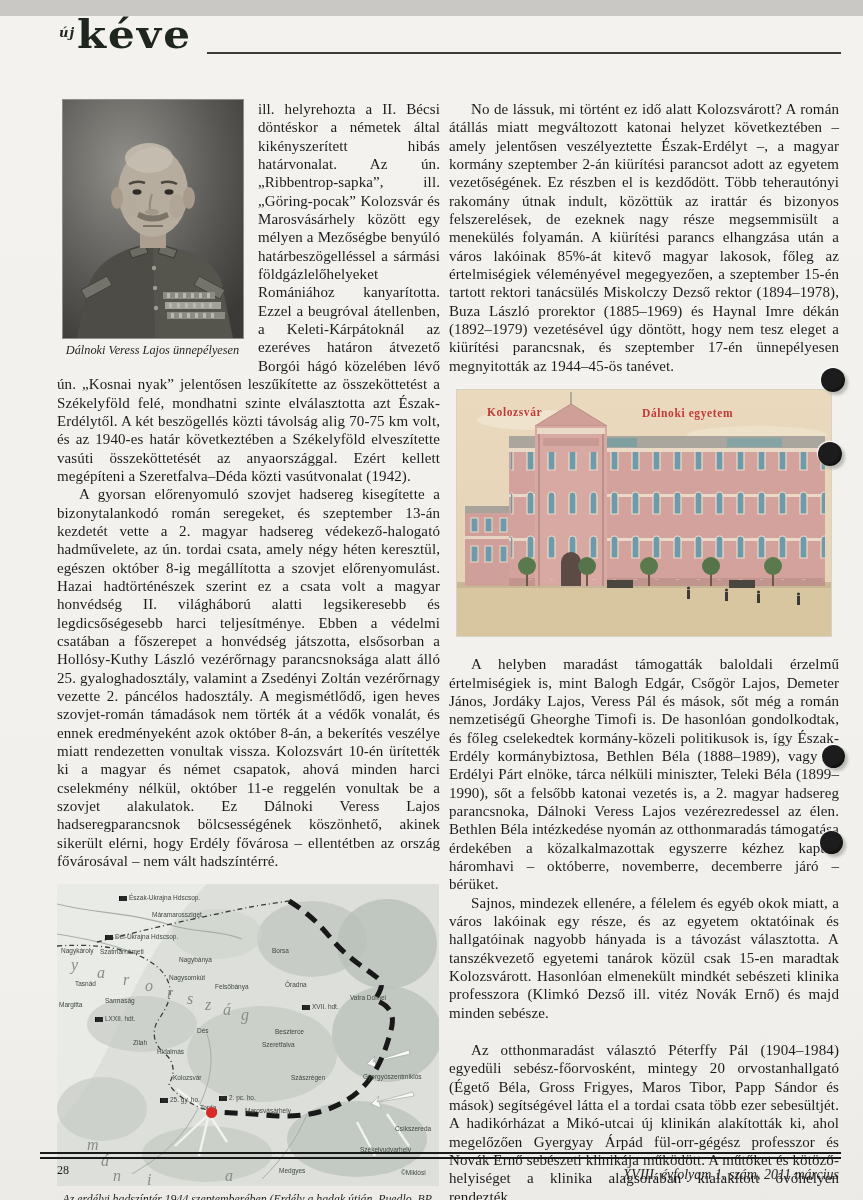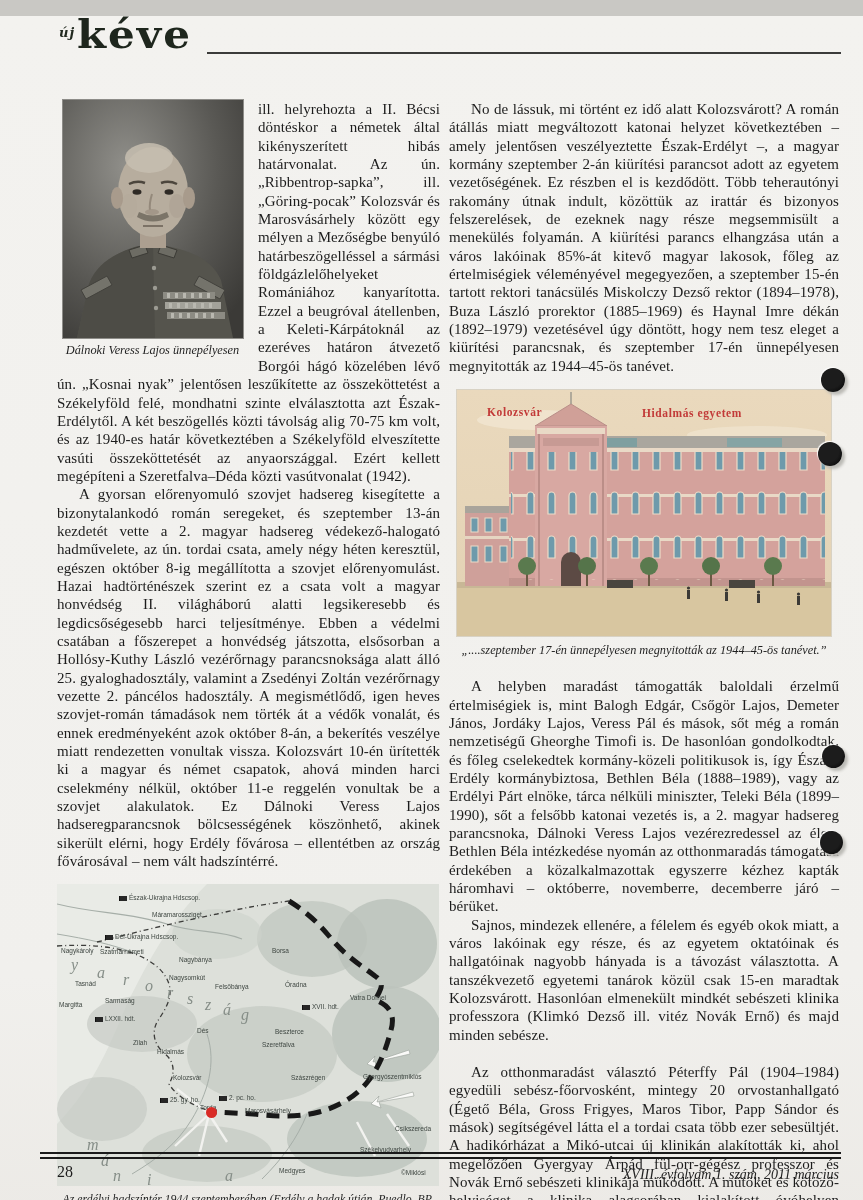--- a/index.html
+++ b/index.html
@@ -45,21 +45,21 @@
   .postcard-frame{position:relative; width:374px; height:246px; margin:0 auto;
     background:#ecdfc9; box-shadow:0 0 0 1px #d8d2c4;}
   .pc-label{position:absolute; font-family:"Liberation Serif",serif; font-weight:bold;
     font-size:11.5px; color:#c23a38; letter-spacing:.6px;}
   .pc-label-left{left:30px; top:16px;}
   .pc-label-right{left:185px; top:17px;}
   .postcard-caption{font-style:italic; font-size:12.3px; margin-top:7px; color:#1f1f1f;}
   
   .footer-rule{position:absolute; left:40px; top:1136px; width:801px; height:3px;
     border-top:2px solid #1a1a1a; border-bottom:2px solid #1a1a1a;}
-  .page-number{position:absolute; left:57px; top:1147px; font-size:16px;}
+  .page-number{position:absolute; left:57px; top:1147px; font-size:12px;}
   .issue-line{position:absolute; right:24px; top:1151px; font-style:italic; font-size:14px; color:#222;}
   
   .hole{position:absolute; border-radius:50%; background:radial-gradient(circle at 38% 35%, #1c1c1c 55%, #000 100%);
     box-shadow:3px 3px 3px #bcbbb6, -1px -1px 1px #fdfdfc;}
   .hole1{left:821px; top:352px; width:24px; height:24px;}
   .hole2{left:818px; top:426px; width:24px; height:24px;}
   .hole3{left:822px; top:729px; width:23px; height:23px;}
   .hole4{left:820px; top:815px; width:23px; height:23px;}
 </style>
 </head>
@@ -327,23 +327,22 @@
               <rect x="268" y="202" width="3" height="9"></rect>
                 <circle cx="269.5" cy="200" r="1.6"></circle>
               <rect x="300" y="204" width="3" height="9"></rect>
                 <circle cx="301.5" cy="202" r="1.6"></circle>
               <rect x="340" y="206" width="3" height="9"></rect>
                 <circle cx="341.5" cy="204" r="1.6"></circle>
             </g>
           </g>
         </svg>
         <span class="pc-label pc-label-left">Kolozsvár</span>
-        <span class="pc-label pc-label-right">Hidalmás egyetem</span>
+        <span class="pc-label pc-label-right">Dálnoki egyetem</span>
       </div>
-      <figcaption class="postcard-caption">„....szeptember 17-én ünnepélyesen megnyitották az 1944–45-ös tanévet.”</figcaption>
     </figure>
 
     <p class="body indent gap-before">A helyben maradást támogatták baloldali érzelmű értelmiségiek is, mint Balogh Edgár, Csőgör Lajos, Demeter János, Jordáky Lajos, Veress Pál és mások, sőt még a román nemzetiségű Gheorghe Timofi is. De hasonlóan gondolkodtak, és főleg cselekedtek kormány-közeli politikusok is, így Észak-Erdély kormánybiztosa, Bethlen Béla (1888–1989), vagy az Erdélyi Párt elnöke, tárca nélküli miniszter, Teleki Béla (1899–1990), sőt a felsőbb katonai vezetés is, a 2. magyar hadsereg parancsnoka, Dálnoki Veress Lajos vezérezredessel az élen. Bethlen Béla intézkedése nyomán  az otthonmaradás támogatása érdekében a közalkalmazottak egyszerre kézhez kapták háromhavi – októberre, novemberre, decemberre járó –  bérüket.</p>
     <p class="body indent">Sajnos, mindezek ellenére, a félelem és egyéb okok miatt, a város lakóinak egy része, és az egyetem oktatóinak és hallgatóinak nagyobb hányada is a távozást választotta. A tanszékvezető egyetemi tanárok közül csak 15-en maradtak Kolozsvárott. Hasonlóan elmenekült mindkét sebészeti klinika professzora (Klimkó Dezső ill. vitéz Novák Ernő) és majd minden sebésze.</p>
     <p class="body indent gap-before">Az otthonmaradást választó Péterffy Pál (1904–1984) egyedüli sebész-főorvosként, mintegy 20 orvostanhallgató (Égető Béla, Gross Frigyes, Maros Tibor, Papp Sándor és mások) segítségével látta el a tordai csata több ezer sebesültjét. A hadikórházat a Mikó-utcai új klinikán alakították ki, ahol megelőzően Gyergyay Árpád fül-orr-gégész professzor és Novák Ernő sebészeti klinikája működött. A műtőket és kötöző-helyiséget a klinika alagsorában kialakított óvóhelyen rendezték</p>
   </div>
 
   <div class="footer-rule"></div>
   <div class="page-number">28</div>
   <div class="issue-line">XVIII. évfolyam 1. szám, 2011 március</div>

